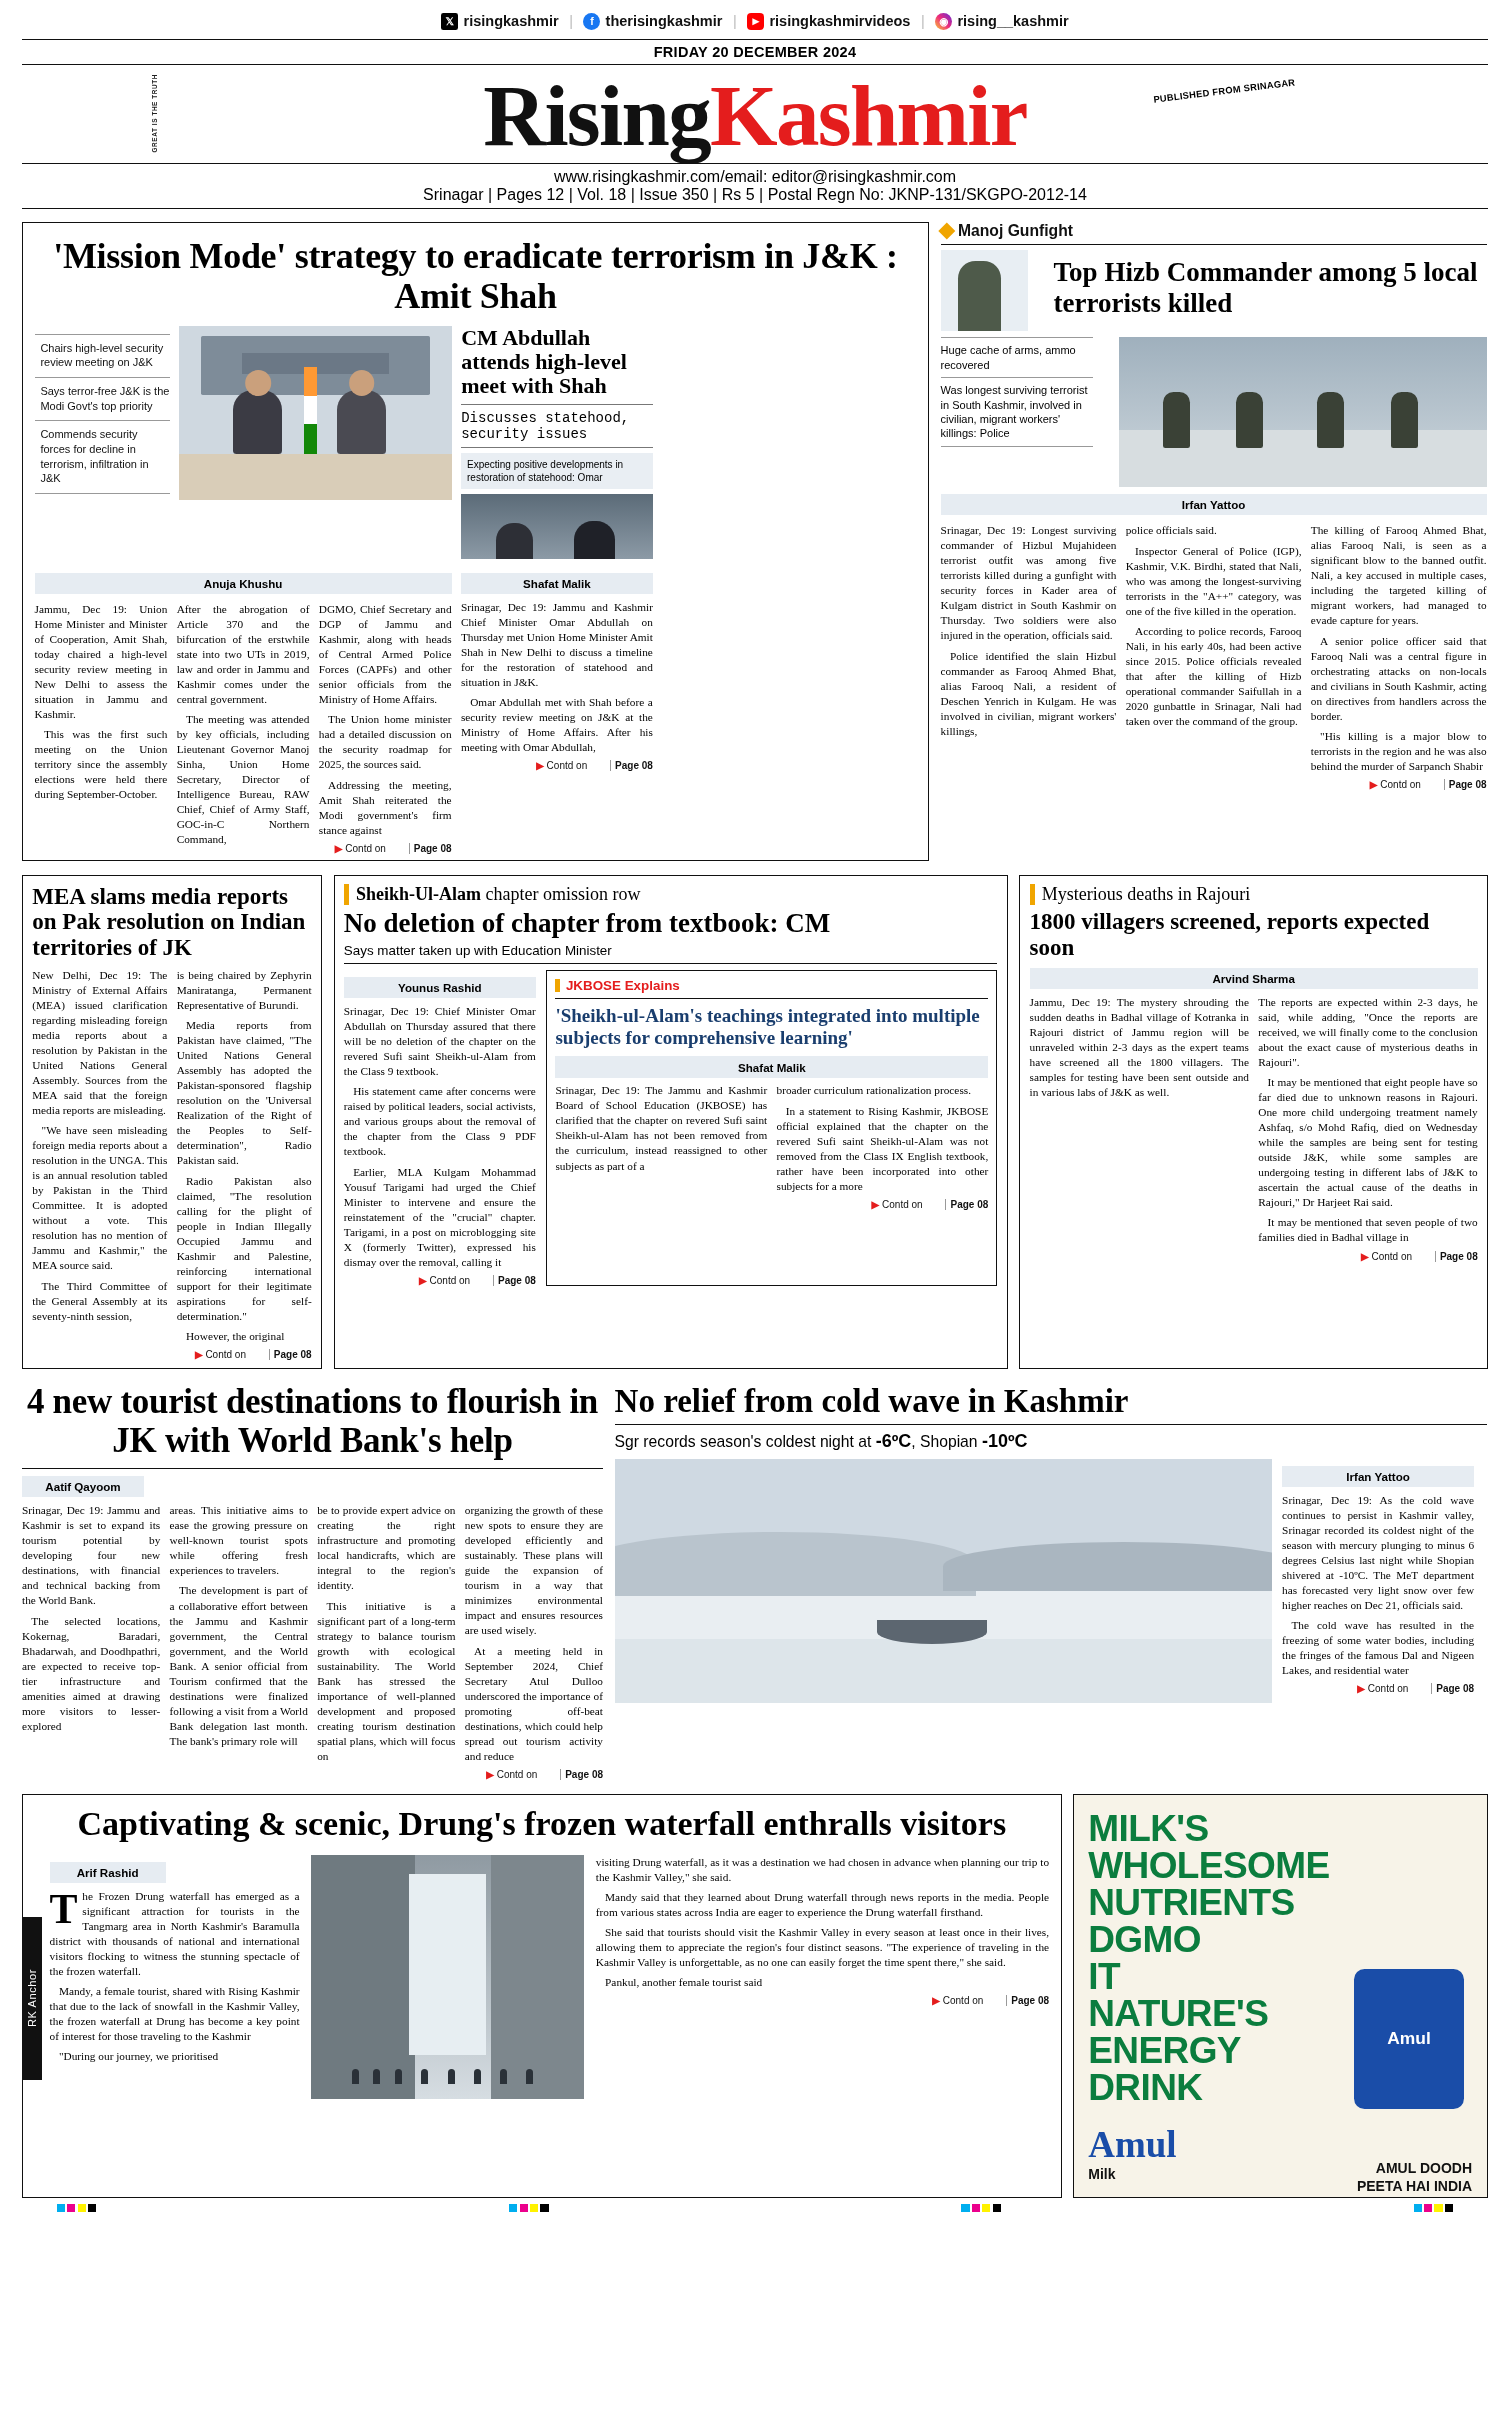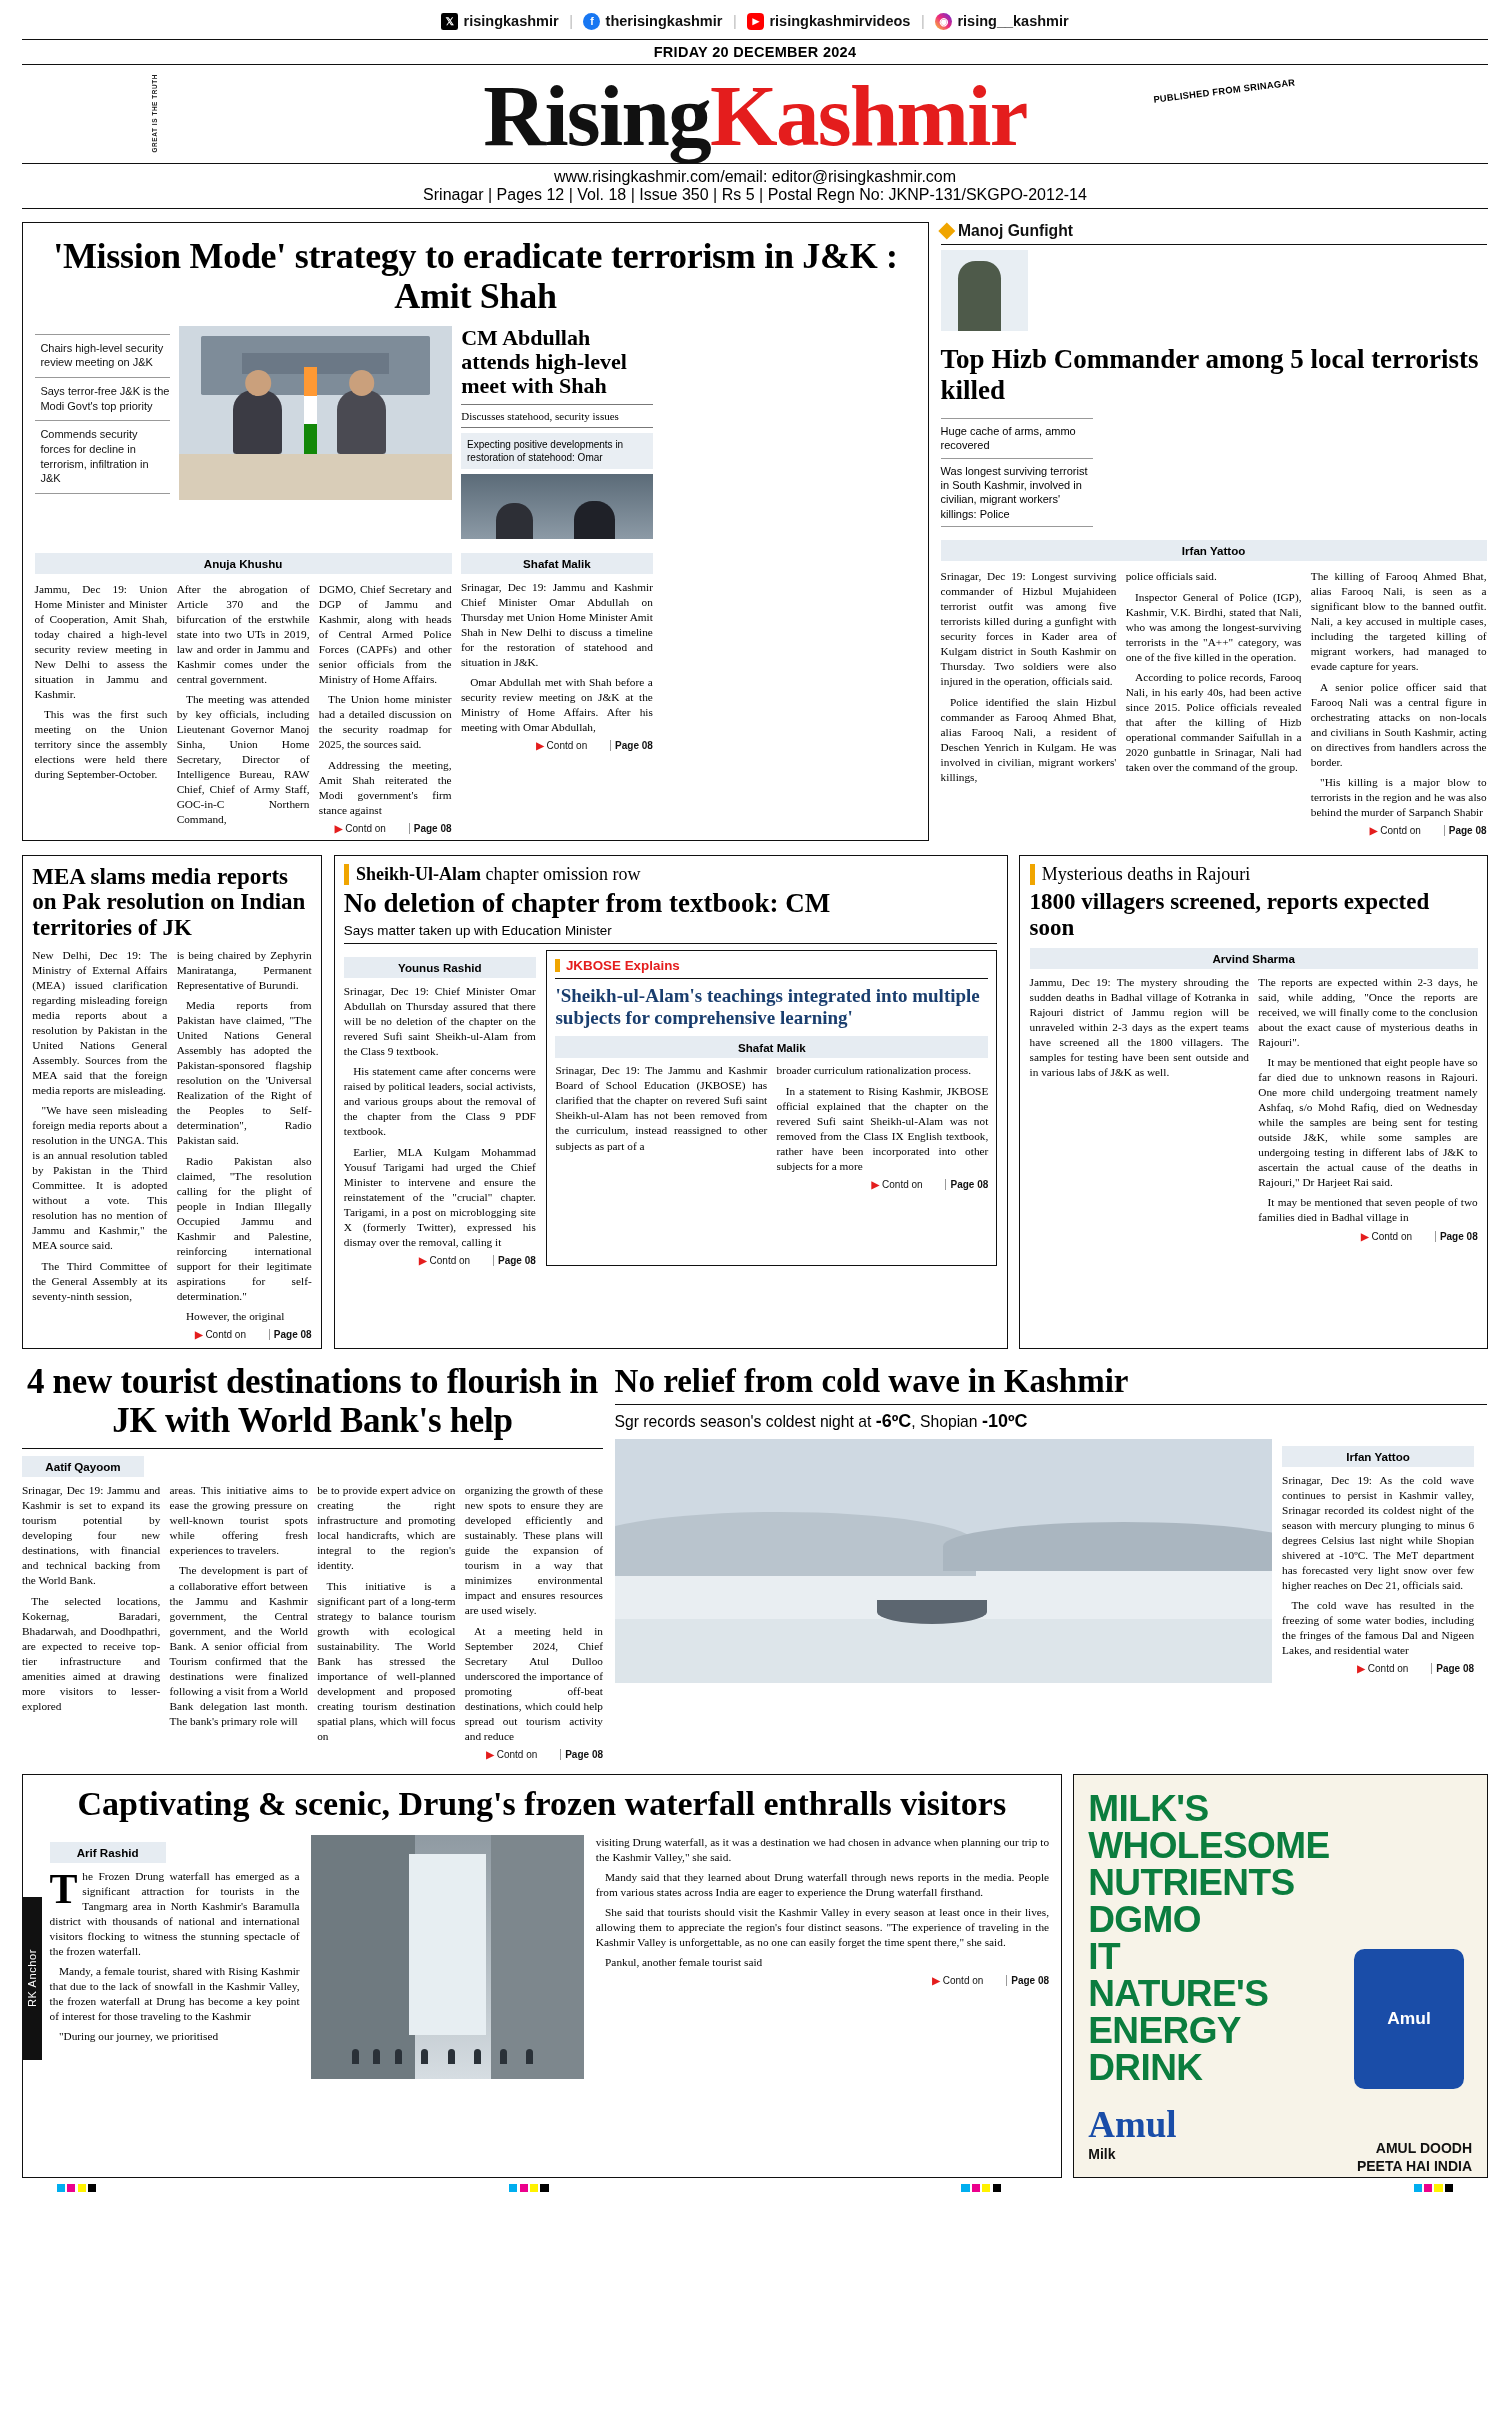--- a/index.html
+++ b/index.html
@@ -167,22 +167,22 @@
 
   .cm-col { width: 192px; }
   .cm-head {
     font-family: "Liberation Serif", serif;
     font-weight: bold;
     font-size: 22px;
     line-height: 1.1;
     margin-bottom: 5.8px;
   }
   .cm-sub {
-    font-family: Liberation Serif, serif;
-    font-size: 11px;
+    font-family: Liberation Mono, monospace;
+    font-size: 14px;
     border-top: 0.6px solid #777;
     border-bottom: 0.6px solid #777;
     padding: 5.2px 0;
     margin-bottom: 4.7px;
   }
   .cm-sub2 {
     font-family: "Liberation Sans", sans-serif;
     font-size: 10px;
     background: #e9eef3;
     padding: 4.7px 5.8px;
@@ -244,21 +244,21 @@
     padding-bottom: 3.5px;
   }
   .kicker .dia { width: 11.6px; height: 11.6px; background: #f0a500; transform: rotate(45deg); }
 
   .kk-head {
     font-family: "Liberation Serif", serif;
     font-weight: bold; font-size: 27px;
     line-height: 1.12;
     margin: 7px 0 7px 0;
   }
-  .kk-top { display: flex; gap: 6px; flex-direction: column; }
+  .kk-top { display: flex; gap: 26px; }
   .kk-soldier {
     width: 87px; height: 81px;
     background: #e8eef3;
     position: relative; overflow: hidden;
   }
   .kk-soldier:after{
     content:""; position:absolute; bottom:0; left:20%; width:43px; height:70px;
     background:#4e5a4a; border-radius:17.4px 17.4px 0 0;
   }
   .kk-facts { width: 152px; }

